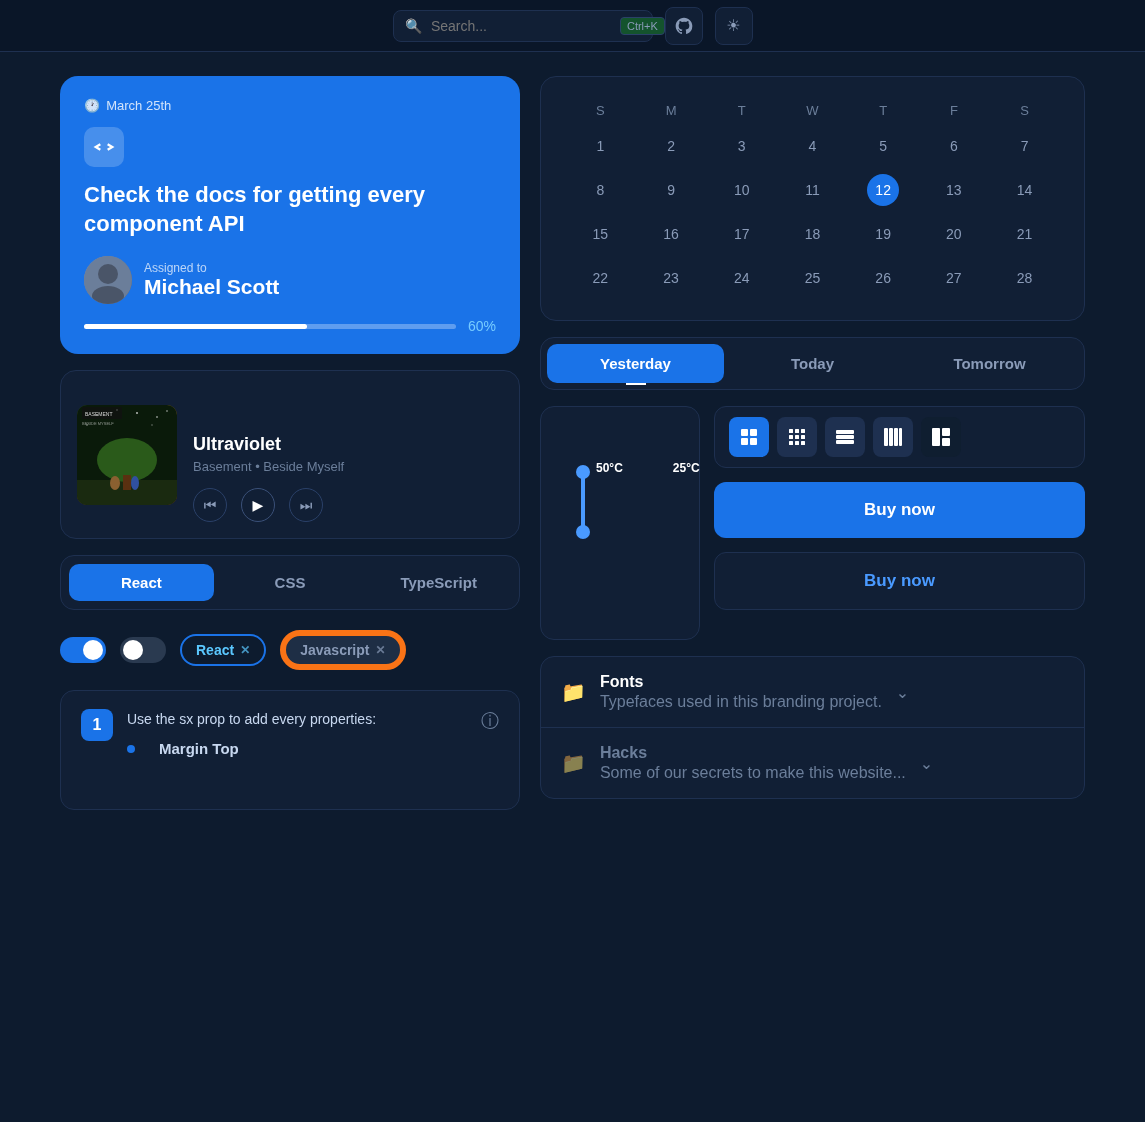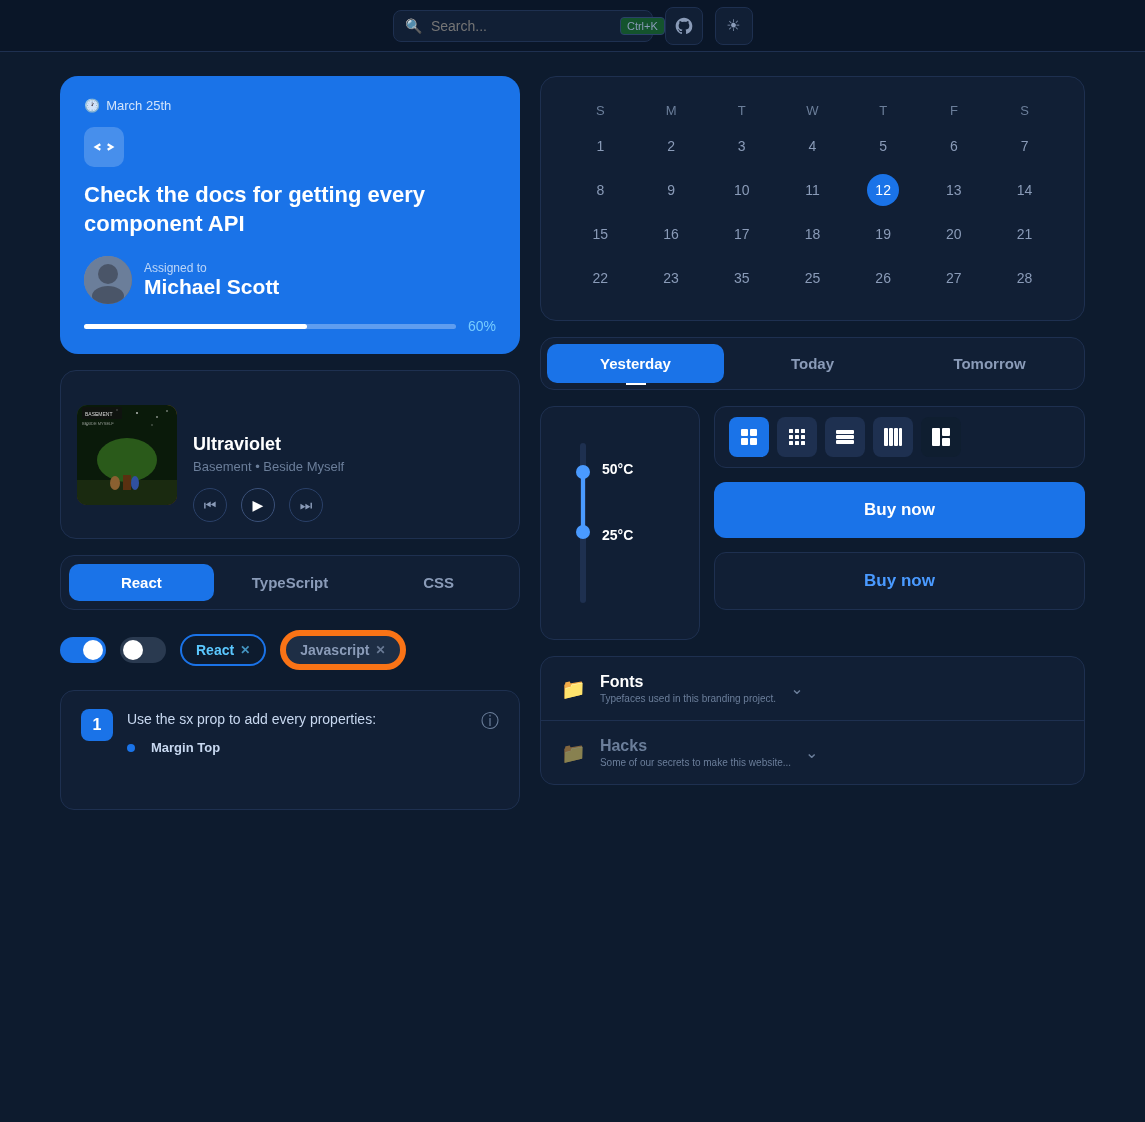--- a/index.html
+++ b/index.html
@@ -343,23 +343,23 @@
       color: #c8d8f0;
       line-height: 1.5;
     }
     .instruction-title {
       font-size: 14px;
       margin-bottom: 8px;
     }
     .bullet-item {
       display: flex;
       align-items: center;
-      gap: 16px;
+      gap: 24px;
       font-weight: 600;
-      font-size: 13px;
+      font-size: 15px;
     }
     .bullet-dot {
       width: 8px;
       height: 8px;
       border-radius: 50%;
       background: #1a73e8;
       flex-shrink: 0;
     }
     .info-btn {
       background: none;
@@ -486,24 +486,24 @@
     .thermo-dot {
       width: 14px;
       height: 14px;
       border-radius: 50%;
       background: #4a9aff;
       position: absolute;
       left: -4px;
     }
     .thermo-labels {
       display: flex;
-      flex-direction: column;
+      flex-direction: row;
       justify-content: space-between;
       height: 120px;
-      font-size: 14px;
+      font-size: 12px;
       font-weight: 600;
       color: #fff;
     }
 
     
     .icon-group-card {
       flex: 1;
       display: flex;
       flex-direction: column;
       gap: 14px;
@@ -580,21 +580,21 @@
       flex: 1;
       font-size: 16px;
       font-weight: 600;
     }
     .accordion-label.muted { color: #6b7e9a; }
     .accordion-chevron {
       color: #6b7e9a;
       font-size: 16px;
     }
     .accordion-desc {
-      font-size: 10px;
+      font-size: 16px;
       color: #6b7e9a;
       margin-top: 2px;
     }
 
     .cal-td-wrap {
       display: inline-flex;
       align-items: center;
       justify-content: center;
       width: 32px;
       height: 32px;
@@ -695,22 +695,22 @@
         <div class="music-controls">
           <button class="ctrl-btn">⏮</button>
           <button class="ctrl-btn play">▶</button>
           <button class="ctrl-btn">⏭</button>
         </div>
       </div>
     </div>
 
     <div class="tabs-card">
       <button class="tab-btn active">React</button>
+      <button class="tab-btn">CSS</button>
       <button class="tab-btn">TypeScript</button>
-      <button class="tab-btn">CSS</button>
     </div>
 
     <div class="toggles-row">
       <div class="toggle on">
         <div class="toggle-knob"></div>
       </div>
       <div class="toggle off">
         <div class="toggle-knob"></div>
       </div>
       <div class="chip active-chip">
@@ -776,21 +776,21 @@
               <td><span class="cal-td-wrap">16</span></td>
               <td><span class="cal-td-wrap">17</span></td>
               <td><span class="cal-td-wrap">18</span></td>
               <td><span class="cal-td-wrap">19</span></td>
               <td><span class="cal-td-wrap">20</span></td>
               <td><span class="cal-td-wrap">21</span></td>
             </tr>
             <tr>
               <td><span class="cal-td-wrap">22</span></td>
               <td><span class="cal-td-wrap">23</span></td>
-              <td><span class="cal-td-wrap">35</span></td>
+              <td><span class="cal-td-wrap">24</span></td>
               <td><span class="cal-td-wrap">25</span></td>
               <td><span class="cal-td-wrap">26</span></td>
               <td><span class="cal-td-wrap">27</span></td>
               <td><span class="cal-td-wrap">28</span></td>
             </tr>
           </tbody>
       </table>
     </div>
 
     <div class="tabs2-card">

